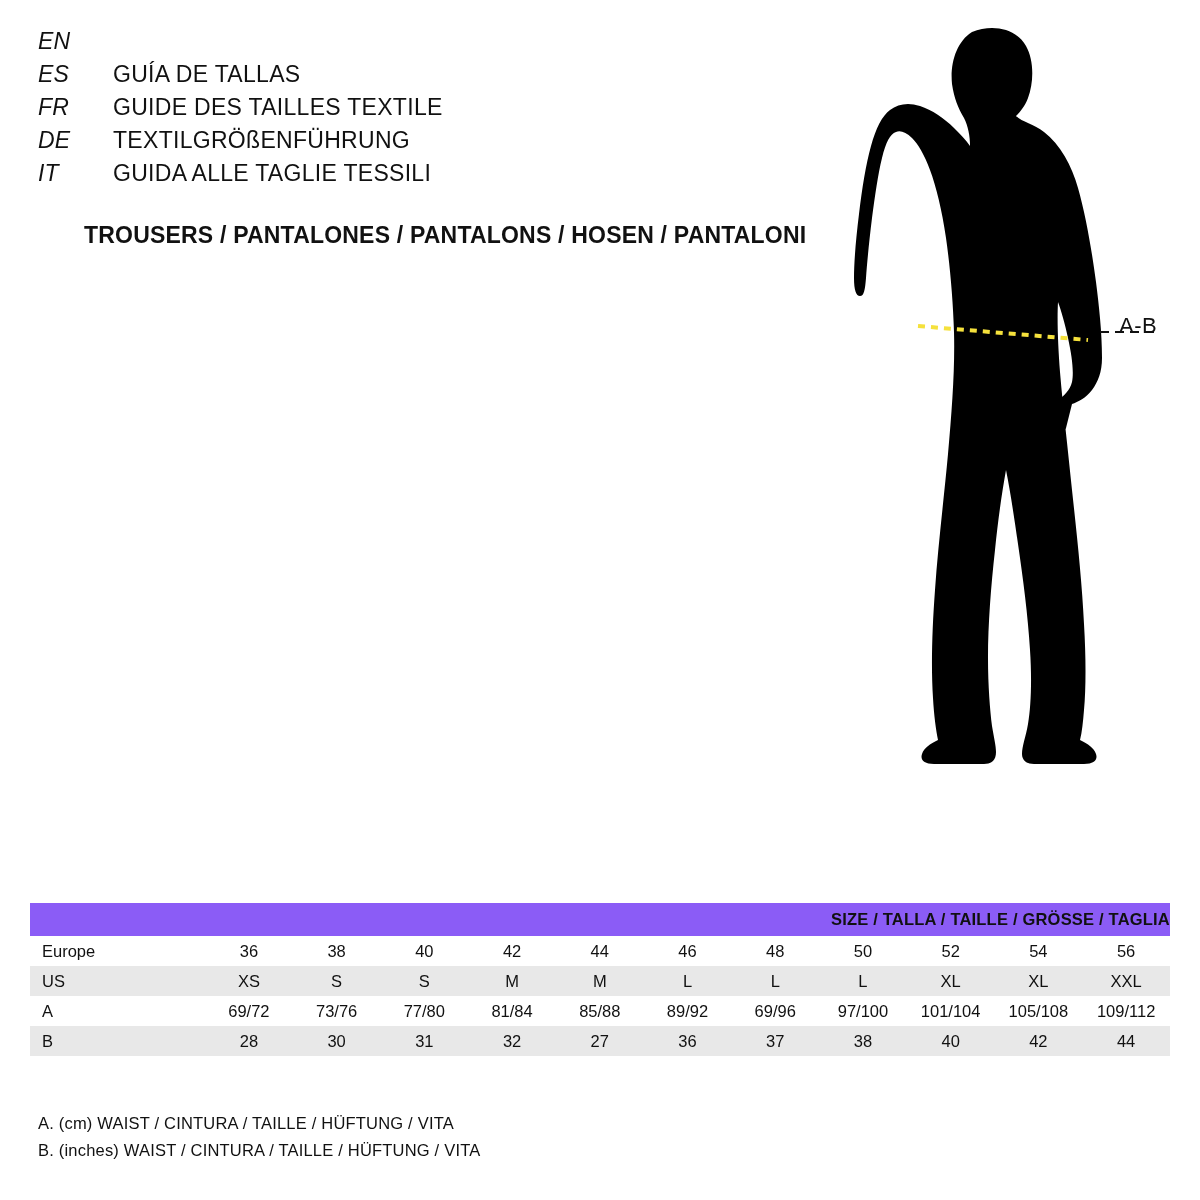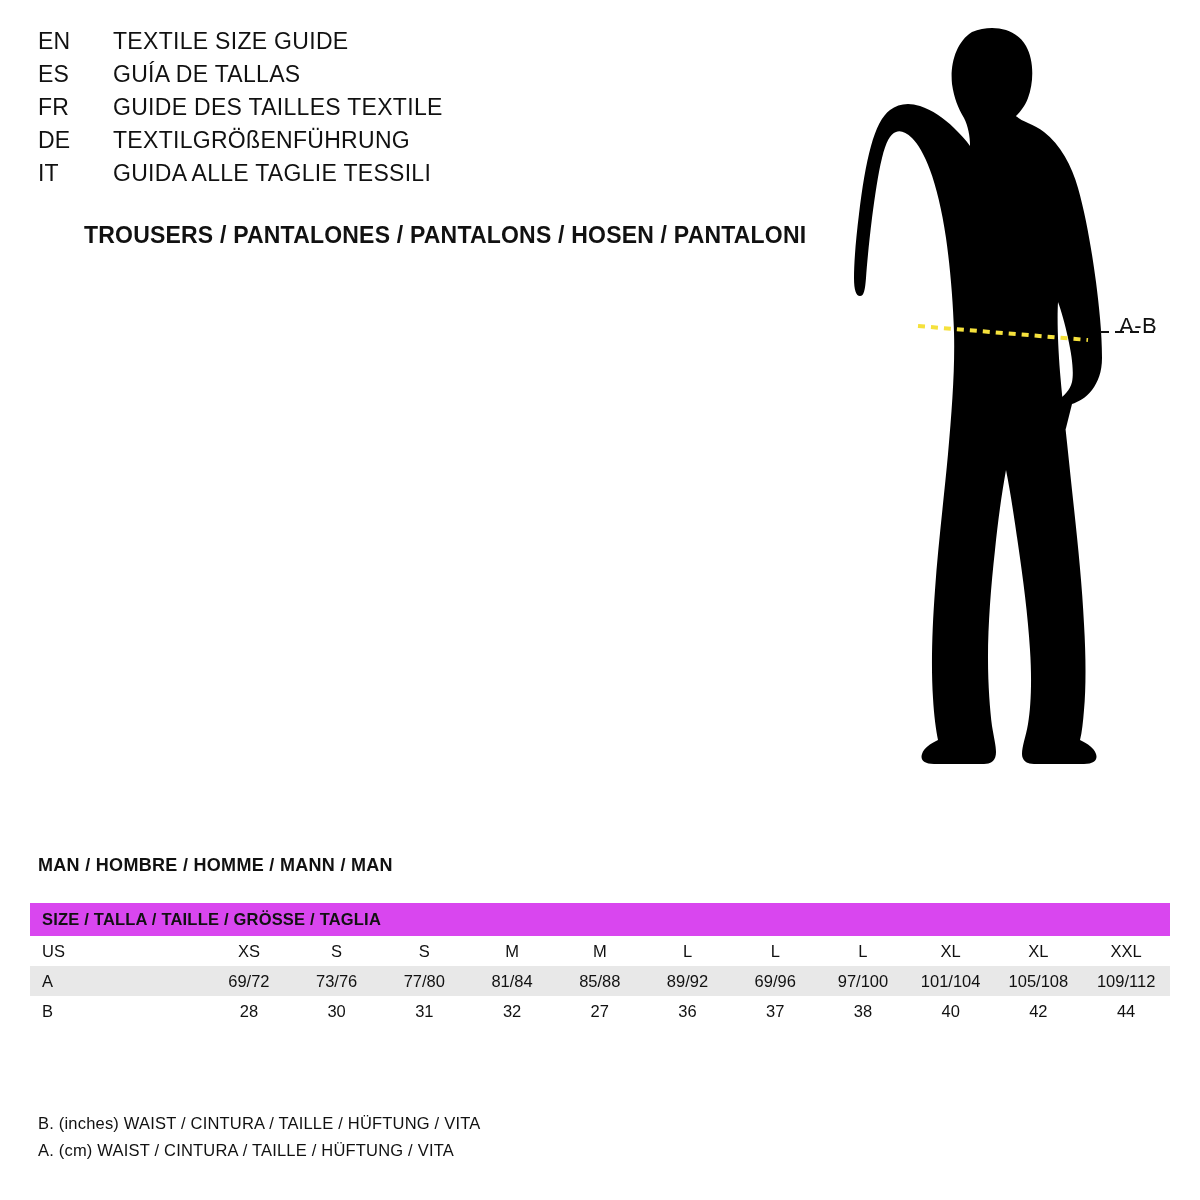--- a/index.html
+++ b/index.html
@@ -31,20 +31,21 @@
   .lang-row {
     display: flex;
     align-items: baseline;
     height: 33px;
   }
   .lang-code {
     width: 75px;
     font-size: 23px;
     letter-spacing: 0.2px;
     color: #111;
+    font-style: italic;
   }
   .lang-text {
     font-size: 23px;
     letter-spacing: 0.3px;
     color: #111;
   }
   .garment-line {
     position: absolute;
     left: 38px;
     top: 222px;
@@ -98,22 +99,22 @@
   table.size-table td {
     font-size: 16.5px;
     font-weight: normal;
     color: #111;
     padding: 0;
     height: 30px;
     text-align: center;
     vertical-align: middle;
   }
   table.size-table thead th {
-    background: #d946ef;
-    text-align: left;
+    background: #8b5cf6;
+    text-align: right;
     padding-left: 12px;
     font-weight: bold;
     height: 33px;
     letter-spacing: 0.2px;
   }
   table.size-table tbody tr:nth-child(odd) {
     background: #ffffff;
   }
   table.size-table tbody tr:nth-child(even) {
     background: #e8e8e8;
@@ -137,21 +138,20 @@
   }
 </style>
 </head>
 <body>
 
 <div class="page">
 
   <div class="lang-block">
     <div class="lang-row">
       <div class="lang-code">EN</div>
-      <div class="lang-text">TEXTILE SIZE GUIDE</div>
     </div>
     <div class="lang-row">
       <div class="lang-code">ES</div>
       <div class="lang-text">GUÍA DE TALLAS</div>
     </div>
     <div class="lang-row">
       <div class="lang-code">FR</div>
       <div class="lang-text">GUIDE DES TAILLES TEXTILE</div>
     </div>
     <div class="lang-row">
@@ -240,33 +240,46 @@
         <line x1="98" y1="306" x2="268" y2="320" stroke="#f5e13c" stroke-width="4" stroke-dasharray="7,6"></line>
       </g>
 
       <g>
         <line x1="280" y1="312" x2="336" y2="312" stroke="#111111" stroke-width="2.2" stroke-dasharray="9,6"></line>
       </g>
     </svg>
   </div>
   <div class="ab-label">A-B</div>
 
-  <div class="section-title">MAN / HOMBRE / HOMME / MANN / MAN</div>
 
   <table class="size-table">
     <colgroup>
       <col style="width:175px">
       <col span="11" style="width:87.7px">
     </colgroup>
     <thead>
       <tr>
         <th colspan="12">SIZE / TALLA / TAILLE / GRÖSSE / TAGLIA</th>
       </tr>
     </thead>
     <tbody>
+      <tr>
+        <td class="rowlabel">Europe</td>
+        <td>36</td>
+        <td>38</td>
+        <td>40</td>
+        <td>42</td>
+        <td>44</td>
+        <td>46</td>
+        <td>48</td>
+        <td>50</td>
+        <td>52</td>
+        <td>54</td>
+        <td>56</td>
+      </tr>
       <tr>
         <td class="rowlabel">US</td>
         <td>XS</td>
         <td>S</td>
         <td>S</td>
         <td>M</td>
         <td>M</td>
         <td>L</td>
         <td>L</td>
         <td>L</td>
@@ -299,17 +312,17 @@
         <td>37</td>
         <td>38</td>
         <td>40</td>
         <td>42</td>
         <td>44</td>
       </tr>
     </tbody>
   </table>
 
   <div class="footnotes">
+    <div>A. (cm) WAIST / CINTURA / TAILLE / HÜFTUNG / VITA</div>
     <div>B. (inches) WAIST / CINTURA / TAILLE / HÜFTUNG / VITA</div>
-    <div>A. (cm) WAIST / CINTURA / TAILLE / HÜFTUNG / VITA</div>
   </div>
 
 </div>
 
 </body></html>

